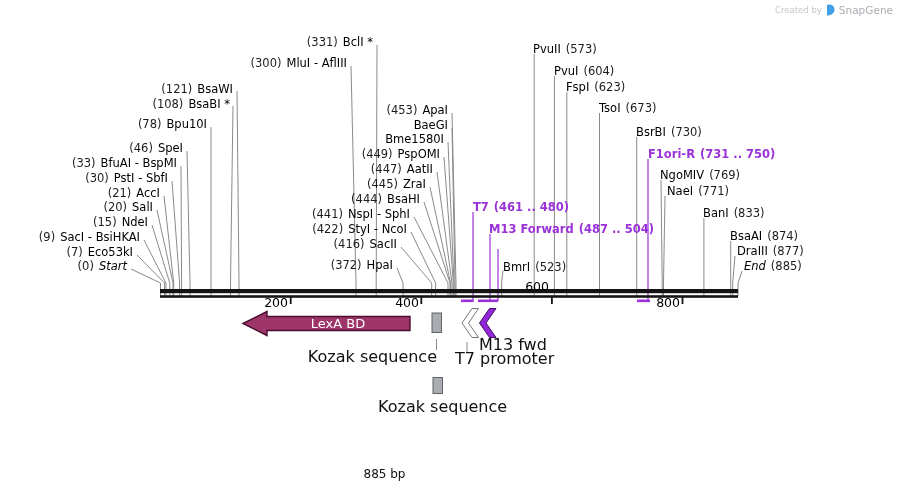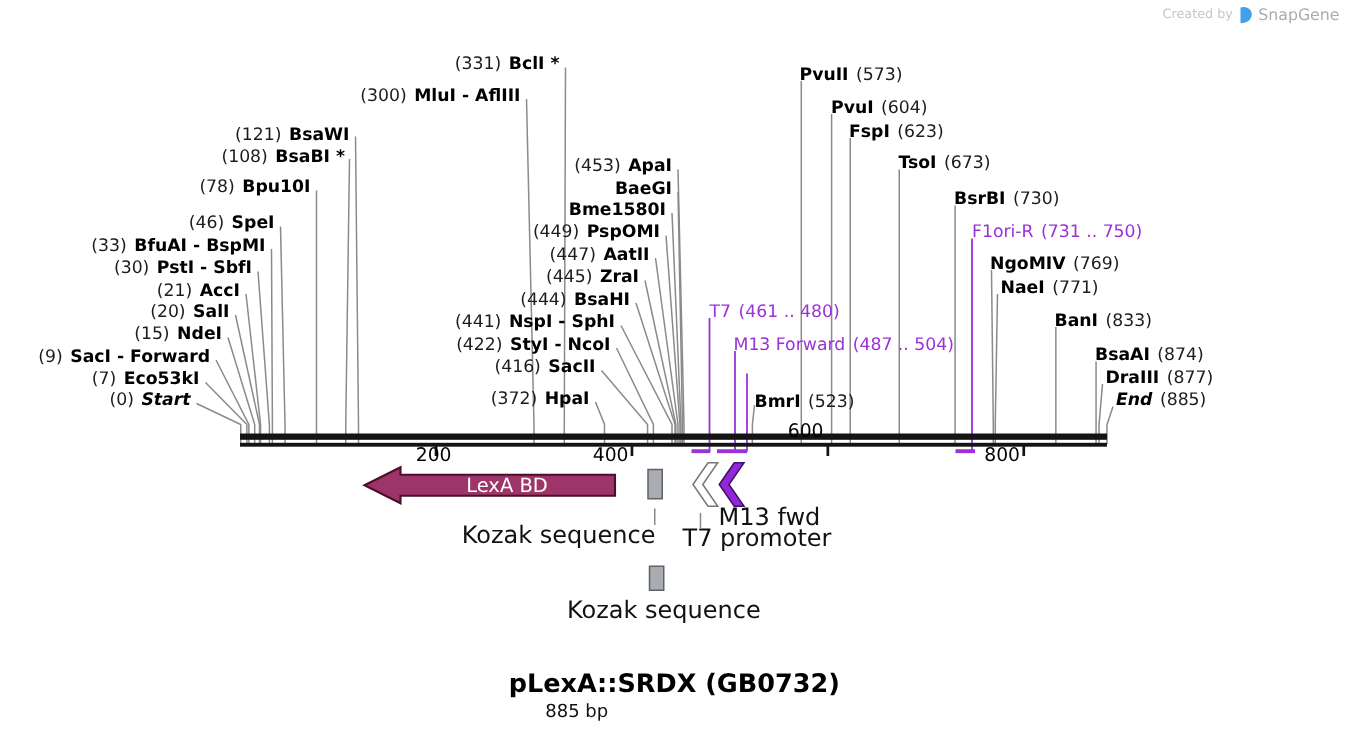--- a/index.html
+++ b/index.html
@@ -1,23 +1,23 @@
 <!DOCTYPE html>
 <html><head>
 <meta charset="utf-8">
 <style>
   html,body{margin:0;padding:0;background:#fff}
   .canvas{position:relative;width:899px;height:488px;background:#fff;
           font-family:"DejaVu Sans","Liberation Sans",sans-serif;overflow:hidden}
   svg.layer{position:absolute;left:0;top:0;pointer-events:none}
   .lbl{position:absolute;font-size:11.5px;line-height:13px;white-space:nowrap;color:#000}
   .lbl .pos{font-weight:400;color:#1c1c1c;margin-right:5px}
-  .lbl .name{font-weight:700;color:#000}
+  .lbl .name{font-weight:400;color:#000}
   .lbl.nf .pos{margin-right:0;margin-left:5px}
-  .lbl.pu .pos,.lbl.pu .name{color:#9b32d9;font-weight:400}
+  .lbl.pu .pos,.lbl.pu .name{color:#9b32d9;font-weight:700}
   .lbl.it .name{font-style:italic}
   .tick-num{position:absolute;font-size:12.5px;line-height:13px;color:#000;white-space:nowrap}
   .feat-lbl{position:absolute;font-size:16px;line-height:13px;color:#111;white-space:nowrap}
   .title-name{position:absolute;left:0;width:899px;text-align:center;top:446px;
               font-size:17px;font-weight:700;color:#000}
   .title-len{position:absolute;left:0;width:769px;text-align:center;top:467px;
              font-size:12px;color:#111}
   .watermark{position:absolute;top:4px;right:6px;display:flex;align-items:center;gap:4px}
   .wm-created{font-size:8.5px;color:#c3c7cb}
   .wm-brand{font-size:10.5px;color:#a9adb1}
@@ -112,21 +112,21 @@
   <div class="lbl" style="right:552px;top:57px"><span class="pos">(300)</span><span class="name">MluI - AflIII</span></div>
   <div class="lbl" style="right:666px;top:83px"><span class="pos">(121)</span><span class="name">BsaWI</span></div>
   <div class="lbl" style="right:669px;top:98px"><span class="pos">(108)</span><span class="name">BsaBI *</span></div>
   <div class="lbl" style="right:692px;top:118px"><span class="pos">(78)</span><span class="name">Bpu10I</span></div>
   <div class="lbl" style="right:716px;top:142px"><span class="pos">(46)</span><span class="name">SpeI</span></div>
   <div class="lbl" style="right:722px;top:157px"><span class="pos">(33)</span><span class="name">BfuAI - BspMI</span></div>
   <div class="lbl" style="right:731px;top:172px"><span class="pos">(30)</span><span class="name">PstI - SbfI</span></div>
   <div class="lbl" style="right:739px;top:187px"><span class="pos">(21)</span><span class="name">AccI</span></div>
   <div class="lbl" style="right:746px;top:201px"><span class="pos">(20)</span><span class="name">SalI</span></div>
   <div class="lbl" style="right:751px;top:216px"><span class="pos">(15)</span><span class="name">NdeI</span></div>
-  <div class="lbl" style="right:759px;top:231px"><span class="pos">(9)</span><span class="name">SacI - Forward</span></div>
+  <div class="lbl" style="right:759px;top:231px"><span class="pos">(9)</span><span class="name">SacI - BsiHKAI</span></div>
   <div class="lbl" style="right:766px;top:246px"><span class="pos">(7)</span><span class="name">Eco53kI</span></div>
   <div class="lbl it" style="right:772px;top:260px"><span class="pos">(0)</span><span class="name">Start</span></div>
 
   <div class="lbl" style="right:451px;top:104px"><span class="pos">(453)</span><span class="name">ApaI</span></div>
   <div class="lbl" style="right:451px;top:119px"><span class="name">BaeGI</span></div>
   <div class="lbl" style="right:455px;top:133px"><span class="name">Bme1580I</span></div>
   <div class="lbl" style="right:459px;top:148px"><span class="pos">(449)</span><span class="name">PspOMI</span></div>
   <div class="lbl" style="right:466px;top:163px"><span class="pos">(447)</span><span class="name">AatII</span></div>
   <div class="lbl" style="right:473px;top:178px"><span class="pos">(445)</span><span class="name">ZraI</span></div>
   <div class="lbl" style="right:479px;top:193px"><span class="pos">(444)</span><span class="name">BsaHI</span></div>
@@ -145,26 +145,25 @@
   <div class="lbl nf" style="left:566px;top:81px"><span class="name">FspI</span><span class="pos">(623)</span></div>
   <div class="lbl nf" style="left:599px;top:102px"><span class="name">TsoI</span><span class="pos">(673)</span></div>
   <div class="lbl nf" style="left:636px;top:126px"><span class="name">BsrBI</span><span class="pos">(730)</span></div>
   <div class="lbl nf" style="left:660px;top:169px"><span class="name">NgoMIV</span><span class="pos">(769)</span></div>
   <div class="lbl nf" style="left:667px;top:185px"><span class="name">NaeI</span><span class="pos">(771)</span></div>
   <div class="lbl nf" style="left:703px;top:207px"><span class="name">BanI</span><span class="pos">(833)</span></div>
   <div class="lbl nf" style="left:730px;top:230px"><span class="name">BsaAI</span><span class="pos">(874)</span></div>
   <div class="lbl nf" style="left:737px;top:245px"><span class="name">DraIII</span><span class="pos">(877)</span></div>
   <div class="lbl nf it" style="left:744px;top:260px"><span class="name">End</span><span class="pos">(885)</span></div>
 
-  <div class="tick-num" style="right:598px;top:296px">200</div>
+  <div class="tick-num" style="right:611px;top:296px">200</div>
   <div class="tick-num" style="right:480px;top:296px">400</div>
   <div class="tick-num" style="right:350px;top:280px">600</div>
   <div class="tick-num" style="right:219px;top:296px">800</div>
 
   <div class="feat-lbl" style="right:462px;top:350px">Kozak sequence</div>
   <div class="feat-lbl" style="left:479px;top:338px">M13 fwd</div>
   <div class="feat-lbl" style="left:455px;top:352px">T7 promoter</div>
   <div class="feat-lbl" style="left:378px;top:400px;width:118px;text-align:center">Kozak sequence</div>
 
-  <div class="title-name">pLexA::SRDX (GB0732)</div>
   <div class="title-len">885 bp</div>
 
 </div>
 
 </body></html>

